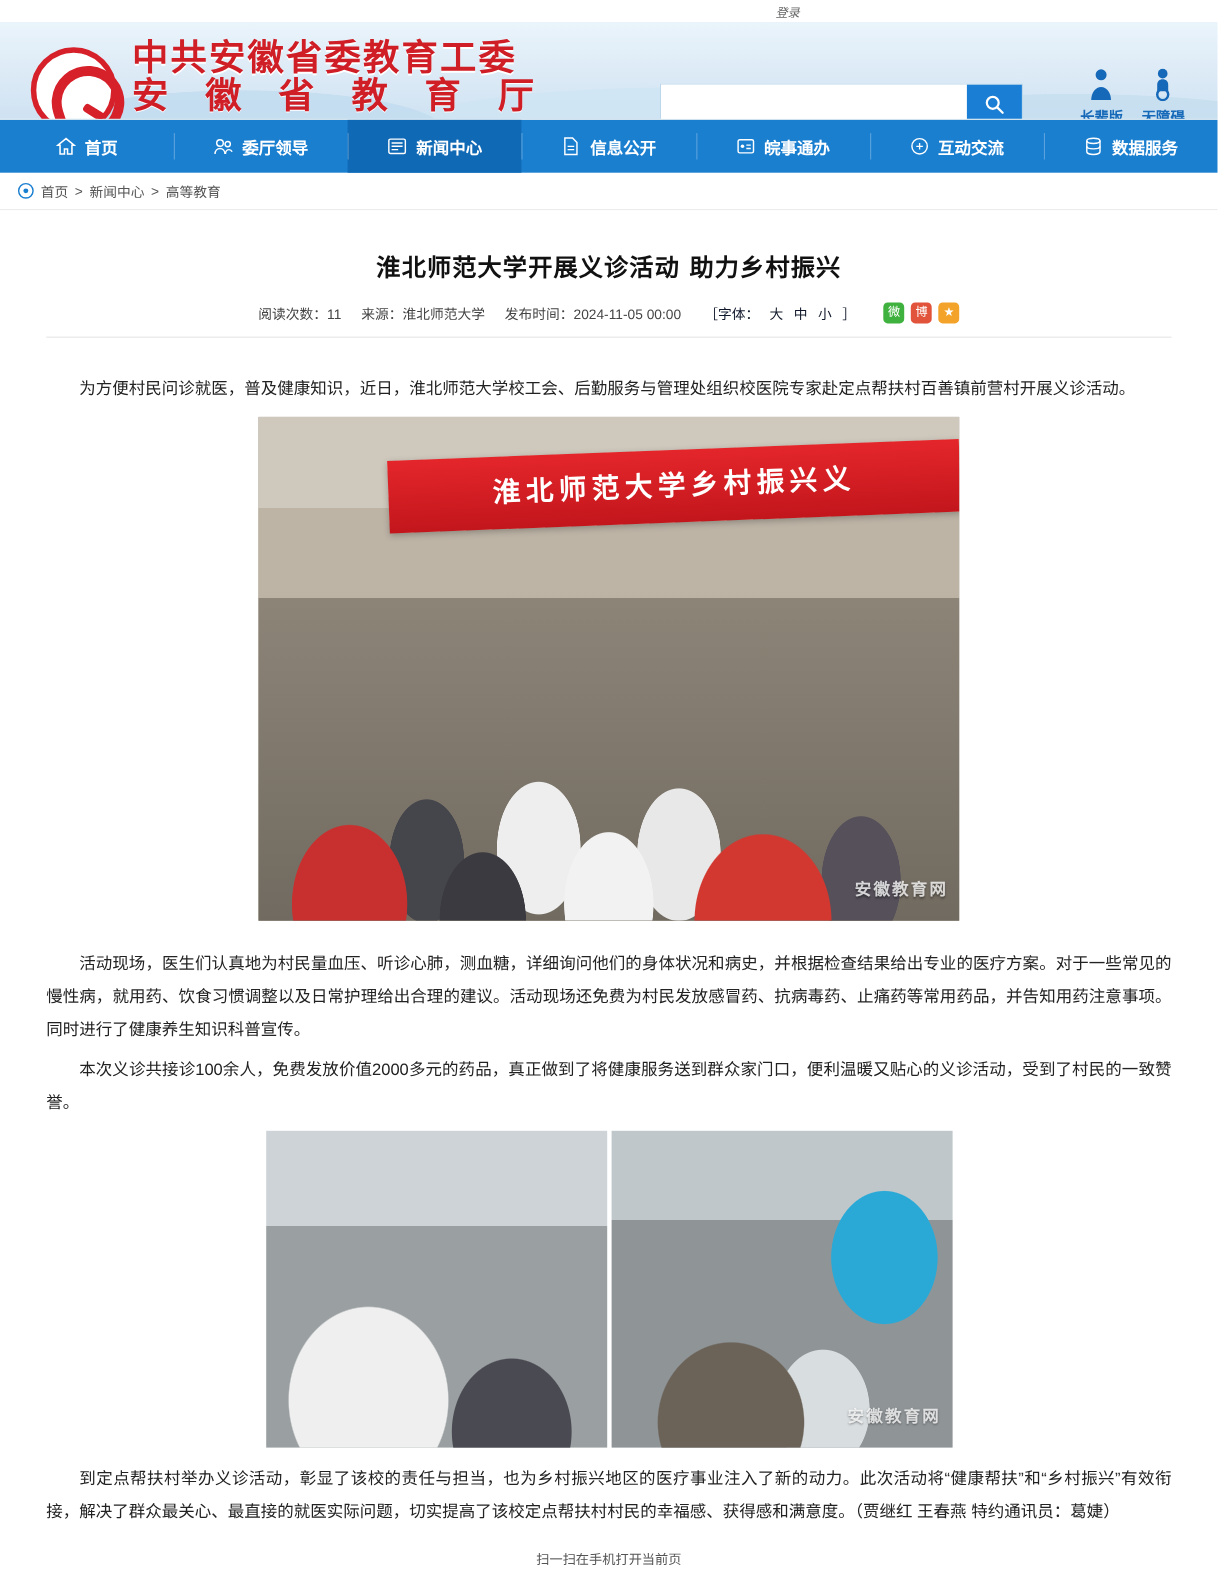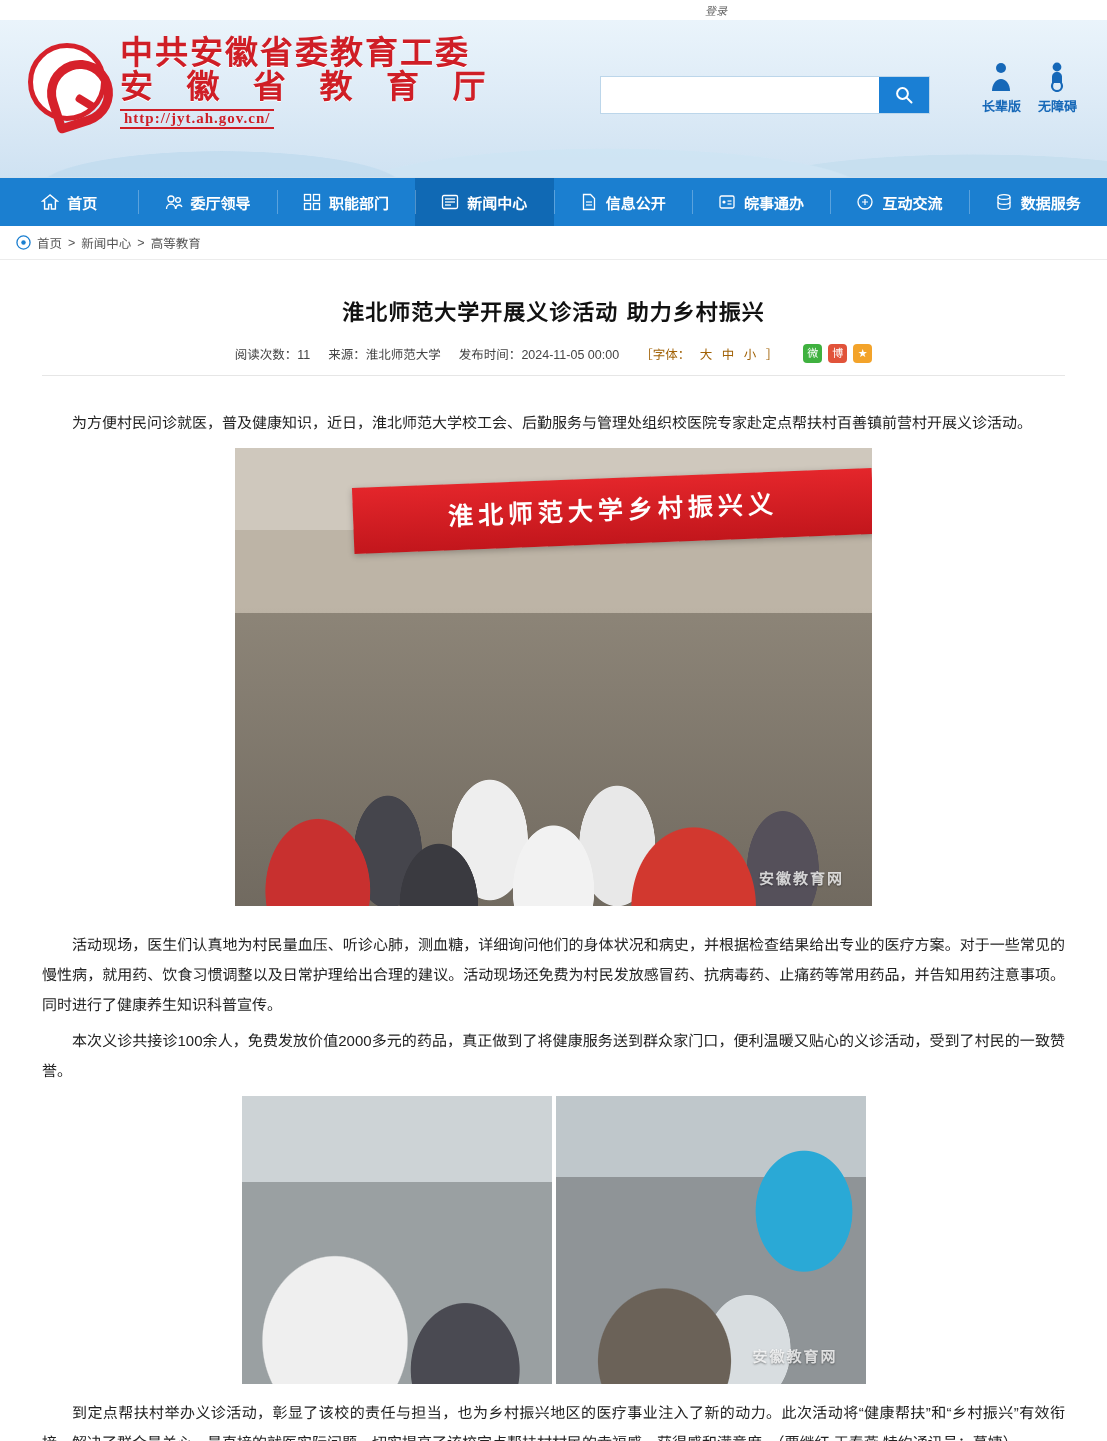--- a/index.html
+++ b/index.html
@@ -20,21 +20,21 @@
     align-items: center;
     padding-right: 380px;
     font-size: 11px;
     color: #666;
     font-style: italic;
   }
 
   
   .header {
     position: relative;
-    height: 158px;
+    height: 89px;
     background: linear-gradient(180deg,#eaf4fb 0%, #dceaf6 55%, #cfe2f2 100%);
     overflow: hidden;
     border-bottom: 1px solid #cfe0ee;
   }
   .header .mountains {
     position: absolute;
     left: 0; right: 0; bottom: 0; height: 70px;
     background:
       radial-gradient(ellipse 300px 60px at 20% 115%, #c2dcef 0 60%, transparent 61%),
       radial-gradient(ellipse 420px 70px at 55% 120%, #cfe5f4 0 60%, transparent 61%),
@@ -197,21 +197,21 @@
   .meta {
     display: flex;
     justify-content: center;
     align-items: center;
     gap: 18px;
     font-size: 12.5px;
     color: #444;
     padding-bottom: 12px;
     border-bottom: 1px solid #e6e6e6;
   }
-  .meta .fontsize { color: #a16207; }
+  .meta .fontsize { color: #0f172a; }
   .meta .fontsize span { margin: 0 3px; cursor: pointer; }
   .share { display: flex; gap: 6px; margin-left: 4px; }
   .share i {
     width: 19px; height: 19px;
     border-radius: 4px;
     display: inline-block;
     font-style: normal;
     color: #fff;
     font-size: 11px;
     line-height: 19px;
@@ -235,21 +235,21 @@
 
   
   .photo {
     display: inline-block;
     position: relative;
     overflow: hidden;
     background: #b9b3ab;
   }
   .photo .wm {
     position: absolute;
-    right: 28px; bottom: 12px;
+    right: 10px; bottom: 12px;
     color: rgba(255,255,255,.78);
     font-size: 15px;
     font-family: "Liberation Serif", serif;
     font-weight: 700;
     letter-spacing: 2px;
     text-shadow: 0 1px 2px rgba(0,0,0,.4);
   }
   .photo-main {
     width: 637px; height: 458px;
     background:
@@ -366,29 +366,20 @@
     </svg>
     <span>首页</span>
   </div>
   <div class="nav-item">
     <svg width="18" height="18" viewBox="0 0 18 18">
       <circle cx="6" cy="6" r="3" fill="none" stroke="#fff" stroke-width="1.3"></circle>
       <circle cx="13" cy="7" r="2.4" fill="none" stroke="#fff" stroke-width="1.3"></circle>
       <path d="M1.5 16c0-3 2-5 4.5-5s4.5 2 4.5 5M11 16c0-2.4 1.5-4 3.2-4 1.3 0 2.3.8 2.8 2" fill="none" stroke="#fff" stroke-width="1.3"></path>
     </svg>
     <span>委厅领导</span>
-  </div>
-  <div class="nav-item">
-    <svg width="18" height="18" viewBox="0 0 18 18">
-      <rect x="1.5" y="1.5" width="6" height="6" fill="none" stroke="#fff" stroke-width="1.3"></rect>
-      <rect x="10.5" y="1.5" width="6" height="6" fill="none" stroke="#fff" stroke-width="1.3"></rect>
-      <rect x="1.5" y="10.5" width="6" height="6" fill="none" stroke="#fff" stroke-width="1.3"></rect>
-      <rect x="10.5" y="10.5" width="6" height="6" fill="none" stroke="#fff" stroke-width="1.3"></rect>
-    </svg>
-    <span>职能部门</span>
   </div>
   <div class="nav-item active">
     <svg width="18" height="18" viewBox="0 0 18 18">
       <rect x="1.5" y="2.5" width="15" height="13" rx="1.4" fill="none" stroke="#fff" stroke-width="1.3"></rect>
       <line x1="4" y1="6" x2="14" y2="6" stroke="#fff" stroke-width="1.3"></line>
       <line x1="4" y1="9" x2="14" y2="9" stroke="#fff" stroke-width="1.3"></line>
       <line x1="4" y1="12" x2="10" y2="12" stroke="#fff" stroke-width="1.3"></line>
     </svg>
     <span>新闻中心</span>
   </div>

